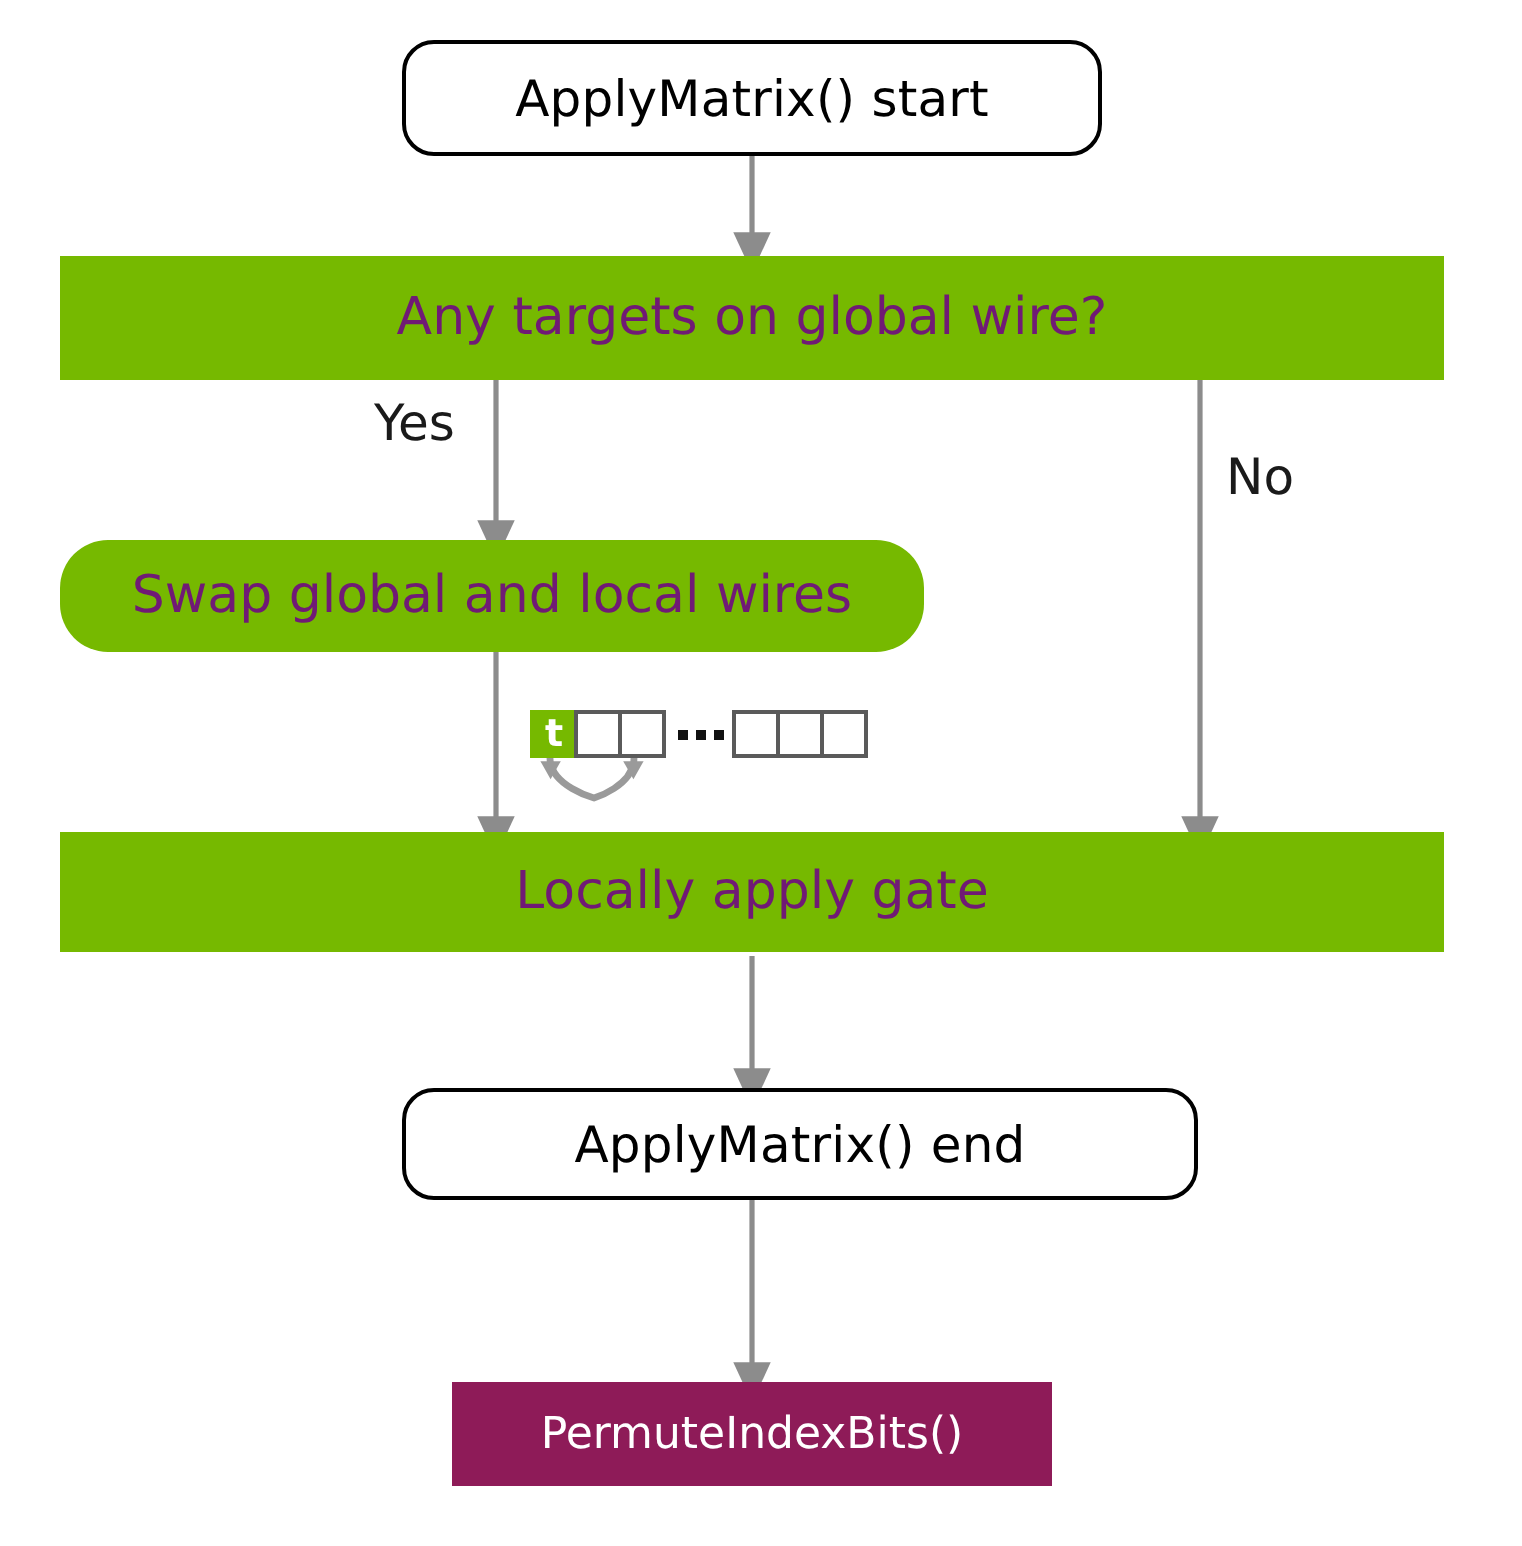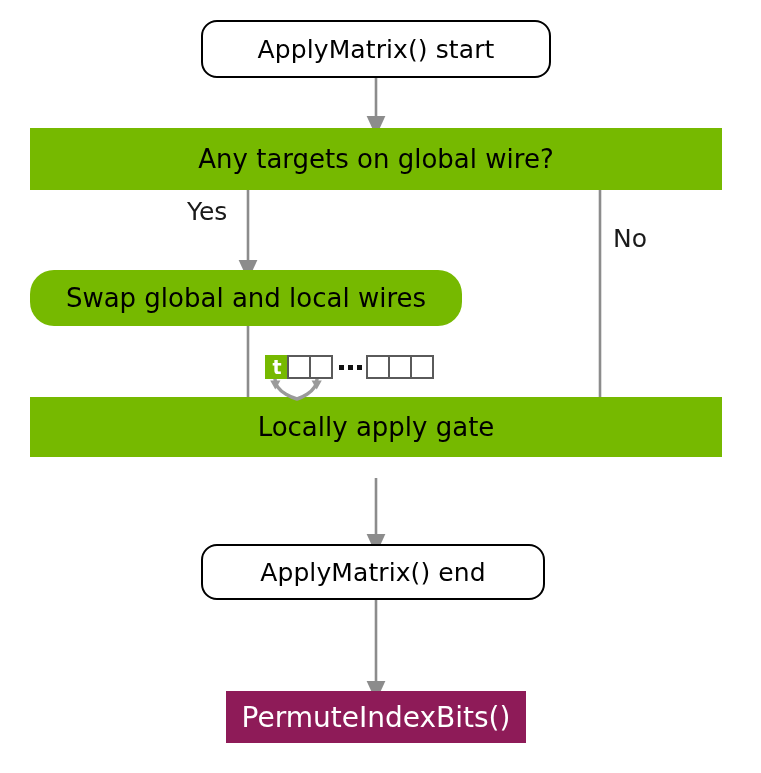--- a/index.html
+++ b/index.html
@@ -35,30 +35,30 @@
     border: 2.5px solid #000000;
     border-radius: 16px;
     color: #000000;
     font-size: 25px;
     font-family: "DejaVu Sans", sans-serif;
     letter-spacing: 0.1px;
   }
 
   .node-process {
     background: #76b900;
-    color: #000000;
+    color: #701a75;
     font-size: 26px;
     font-family: "DejaVu Sans", sans-serif;
     border: 0;
   }
 
   .node-call {
     background: #8e1b58;
     color: #ffffff;
-    font-size: 28px;
+    font-size: 22px;
     font-family: "DejaVu Sans", sans-serif;
     border: 0;
   }
 
   
   .edge-label {
     position: absolute;
     color: #1a1a1a;
     font-size: 25px;
     font-family: "DejaVu Sans", sans-serif;
@@ -160,25 +160,25 @@
   </div>
 
   <div class="node node-process" style="left:30px; top:128px; width:692px; height:62px;">
     <span>Any targets on global wire?</span>
   </div>
 
   <div class="node node-process" style="left:30px; top:270px; width:432px; height:56px;border-radius:24px;">
     <span>Swap global and local wires</span>
   </div>
 
-  <div class="node node-process" style="left:30px; top:397px; width:692px; height:60px;">
+  <div class="node node-process" style="left:30px; top:416px; width:692px; height:60px;">
     <span>Locally apply gate</span>
   </div>
 
-  <div class="node node-terminal" style="left:201px; top:544px; width:344px; height:56px;">
+  <div class="node node-terminal" style="left:201px; top:544px; width:398px; height:56px;">
     <span>ApplyMatrix() end</span>
   </div>
 
   <div class="node node-call" style="left:226px; top:691px; width:300px; height:52px;">
     <span>PermuteIndexBits()</span>
   </div>
 
   <div class="edge-label" style="left:187px; top:197px;">
     <span>Yes</span>
   </div>

